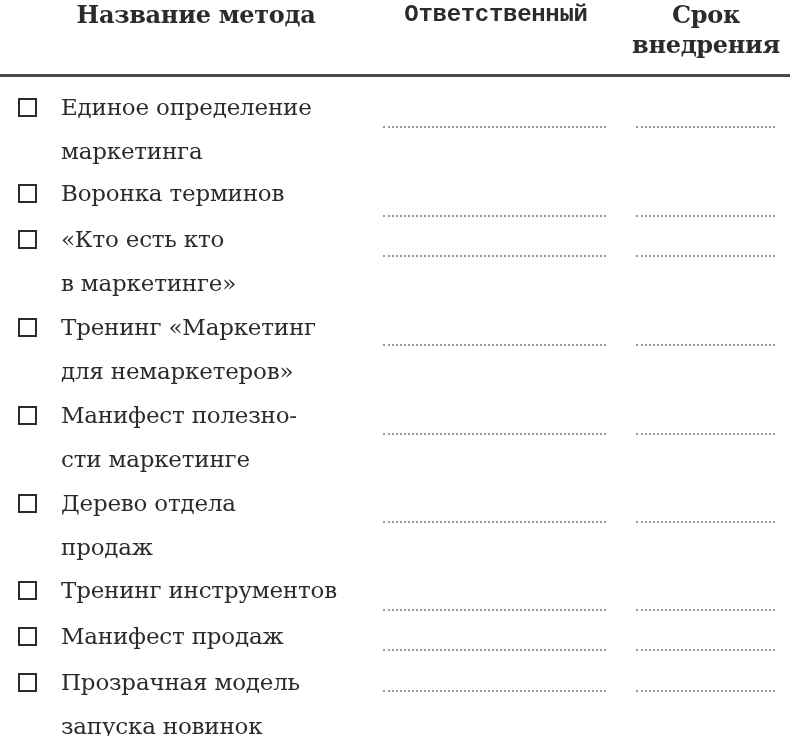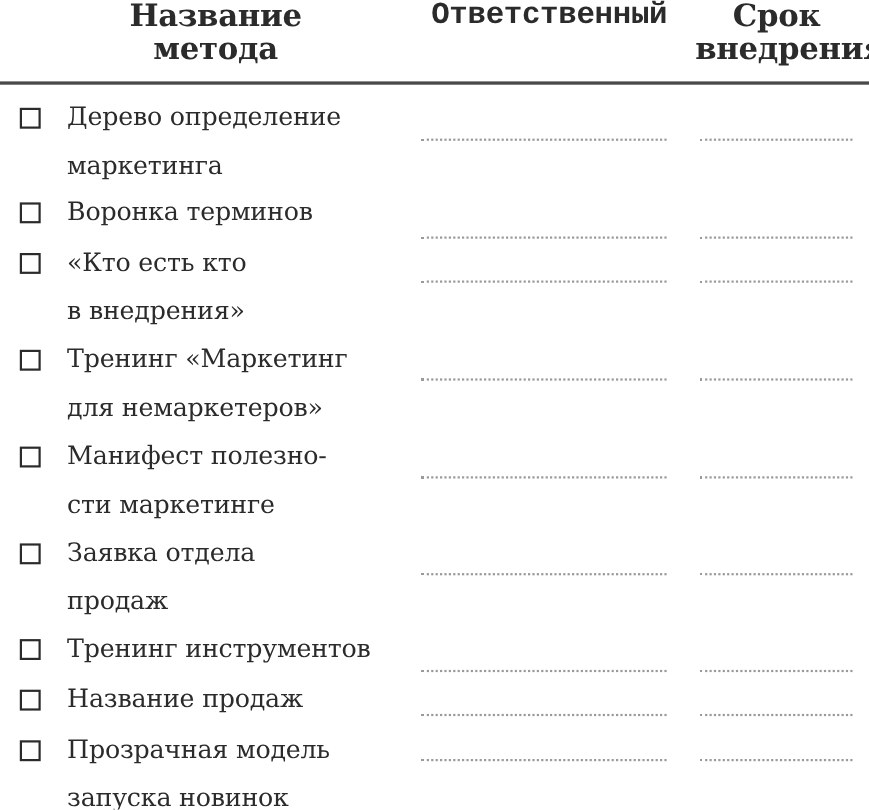--- a/index.html
+++ b/index.html
@@ -1,18 +1,18 @@
 <!DOCTYPE html>
 <html><head>
 <meta charset="utf-8">
 <style>
   html, body { margin: 0; padding: 0; background: #ffffff; }
   body { width: 790px; height: 736px; position: relative; overflow: hidden;
          font-family: "DejaVu Serif", "Liberation Serif", serif; color: #2a2a2a; }
-  .hdr { position: absolute; font-weight: bold; font-size: 28px; color: #2b2b2b; line-height: 30px; text-align: center; letter-spacing: -0.3px; }
+  .hdr { position: absolute; font-weight: bold; font-size: 24px; color: #2b2b2b; line-height: 30px; text-align: center; letter-spacing: -0.3px; }
   .hdr-name { left: 76px; top: 0px; width: 240px; }
   .hdr-resp { left: 392px; top: 0px; width: 208px; font-family: Liberation Mono, monospace; }
   .hdr-date { left: 632px; top: 0px; width: 148px; }
   .rule { position: absolute; left: 0; top: 74px; width: 790px; height: 3px; background: #4a4a4a; }
   .item { position: absolute; left: 18px; }
   .cb { position: absolute; left: 0; top: 8px; width: 19px; height: 19px; border: 2.5px solid #2b2b2b; box-sizing: border-box; background: #fff; cursor: pointer; }
   .label { position: absolute; left: 43px; top: 0; width: 320px; font-size: 23px; line-height: 44px; color: #2b2b2b; white-space: pre-line; letter-spacing: -0.2px; margin-top: -5px;}
   .dots { position: absolute; height: 0; border-top: 2px dotted #9a9a9a; }
   .dots.resp { left: 383px; width: 223px; }
   .dots.date { left: 636px; width: 139px; }
@@ -25,37 +25,37 @@
   <div class="hdr hdr-resp">Ответственный</div>
   <div class="hdr hdr-date" style="white-space:pre-line;">Срок
 внедрения</div>
 </div>
 <div class="rule"></div>
 
 <div>
 
   <div class="item" style="top:90px;">
     <div class="cb"></div>
-    <div class="label">Дерево определение
+    <div class="label">Единое определение
 маркетинга</div>
   </div>
   <div class="dots resp" style="top:126px;"></div>
   <div class="dots date" style="top:126px;"></div>
 
   <div class="item" style="top:176px;">
     <div class="cb"></div>
     <div class="label">Воронка терминов</div>
   </div>
   <div class="dots resp" style="top:215px;"></div>
   <div class="dots date" style="top:215px;"></div>
 
   <div class="item" style="top:222px;">
     <div class="cb"></div>
     <div class="label">«Кто есть кто
-в внедрения»</div>
+в маркетинге»</div>
   </div>
   <div class="dots resp" style="top:255px;"></div>
   <div class="dots date" style="top:255px;"></div>
 
   <div class="item" style="top:310px;">
     <div class="cb"></div>
     <div class="label">Тренинг «Маркетинг
 для немаркетеров»</div>
   </div>
   <div class="dots resp" style="top:344px;"></div>
@@ -64,36 +64,36 @@
   <div class="item" style="top:398px;">
     <div class="cb"></div>
     <div class="label">Манифест полезно-
 сти маркетинге</div>
   </div>
   <div class="dots resp" style="top:433px;"></div>
   <div class="dots date" style="top:433px;"></div>
 
   <div class="item" style="top:486px;">
     <div class="cb"></div>
-    <div class="label">Заявка отдела
+    <div class="label">Дерево отдела
 продаж</div>
   </div>
   <div class="dots resp" style="top:521px;"></div>
   <div class="dots date" style="top:521px;"></div>
 
   <div class="item" style="top:573px;">
     <div class="cb"></div>
     <div class="label">Тренинг инструментов</div>
   </div>
   <div class="dots resp" style="top:609px;"></div>
   <div class="dots date" style="top:609px;"></div>
 
   <div class="item" style="top:619px;">
     <div class="cb"></div>
-    <div class="label">Название продаж</div>
+    <div class="label">Манифест продаж</div>
   </div>
   <div class="dots resp" style="top:649px;"></div>
   <div class="dots date" style="top:649px;"></div>
 
   <div class="item" style="top:665px;">
     <div class="cb"></div>
     <div class="label">Прозрачная модель
 запуска новинок</div>
   </div>
   <div class="dots resp" style="top:690px;"></div>

